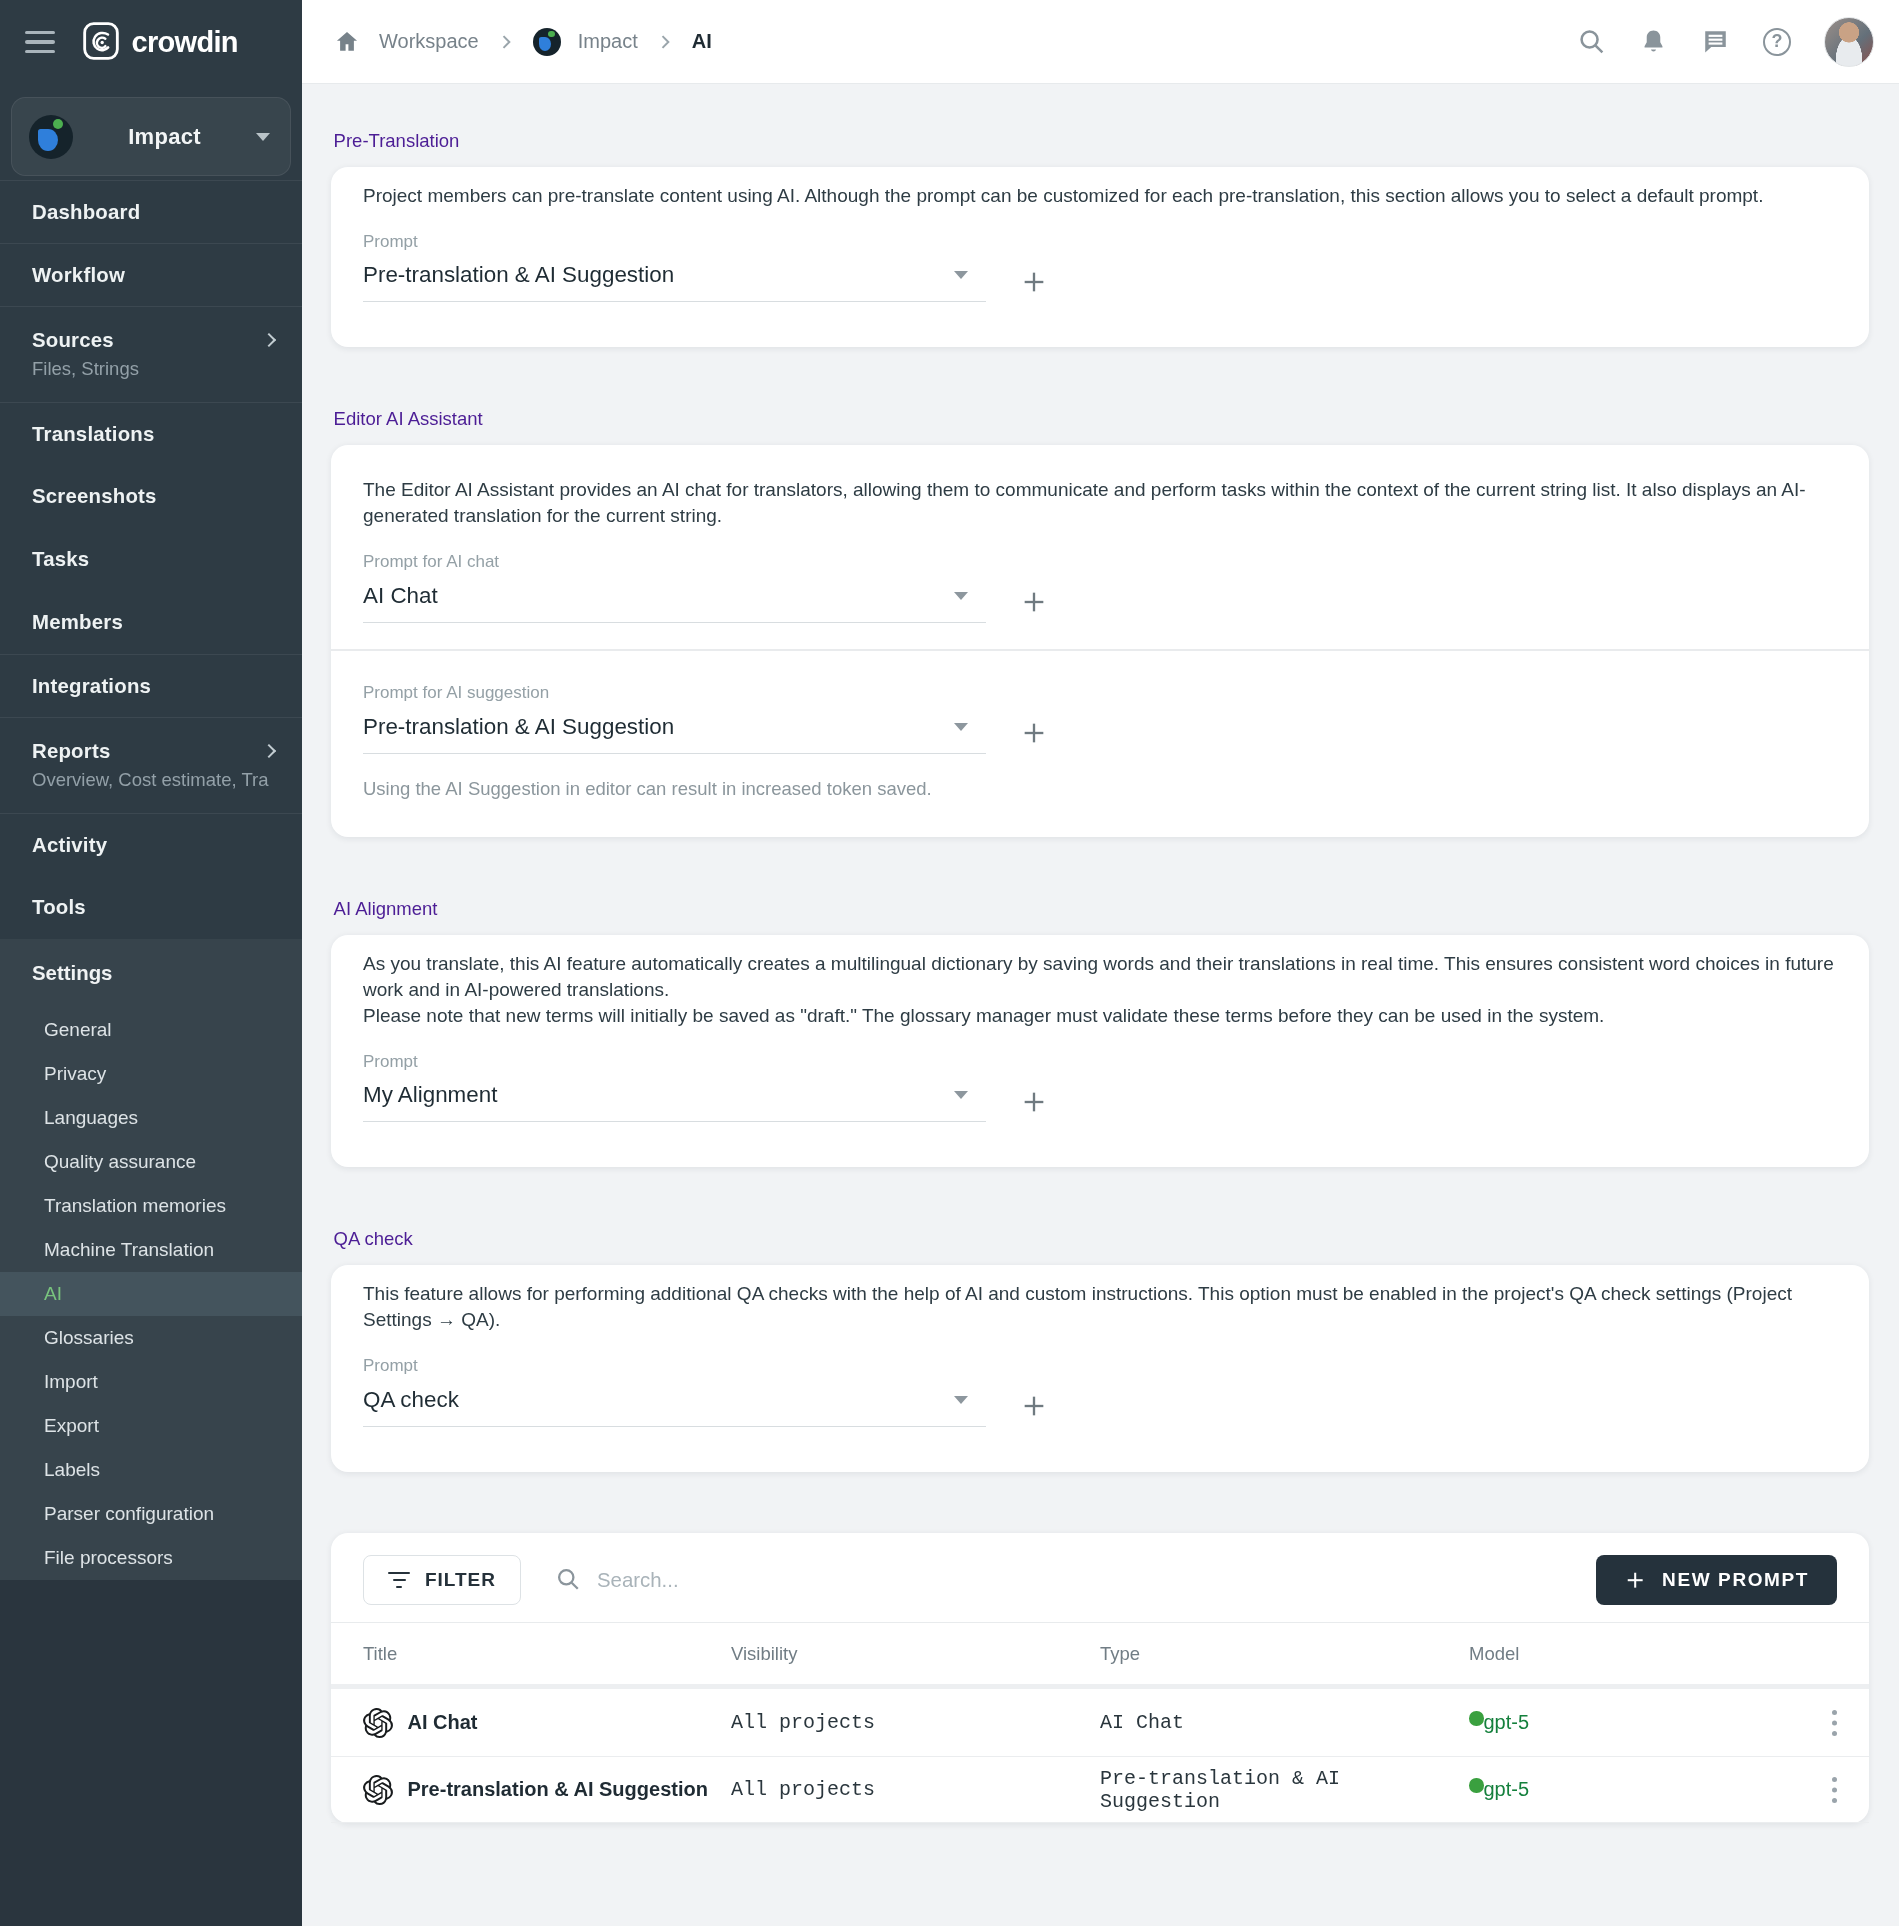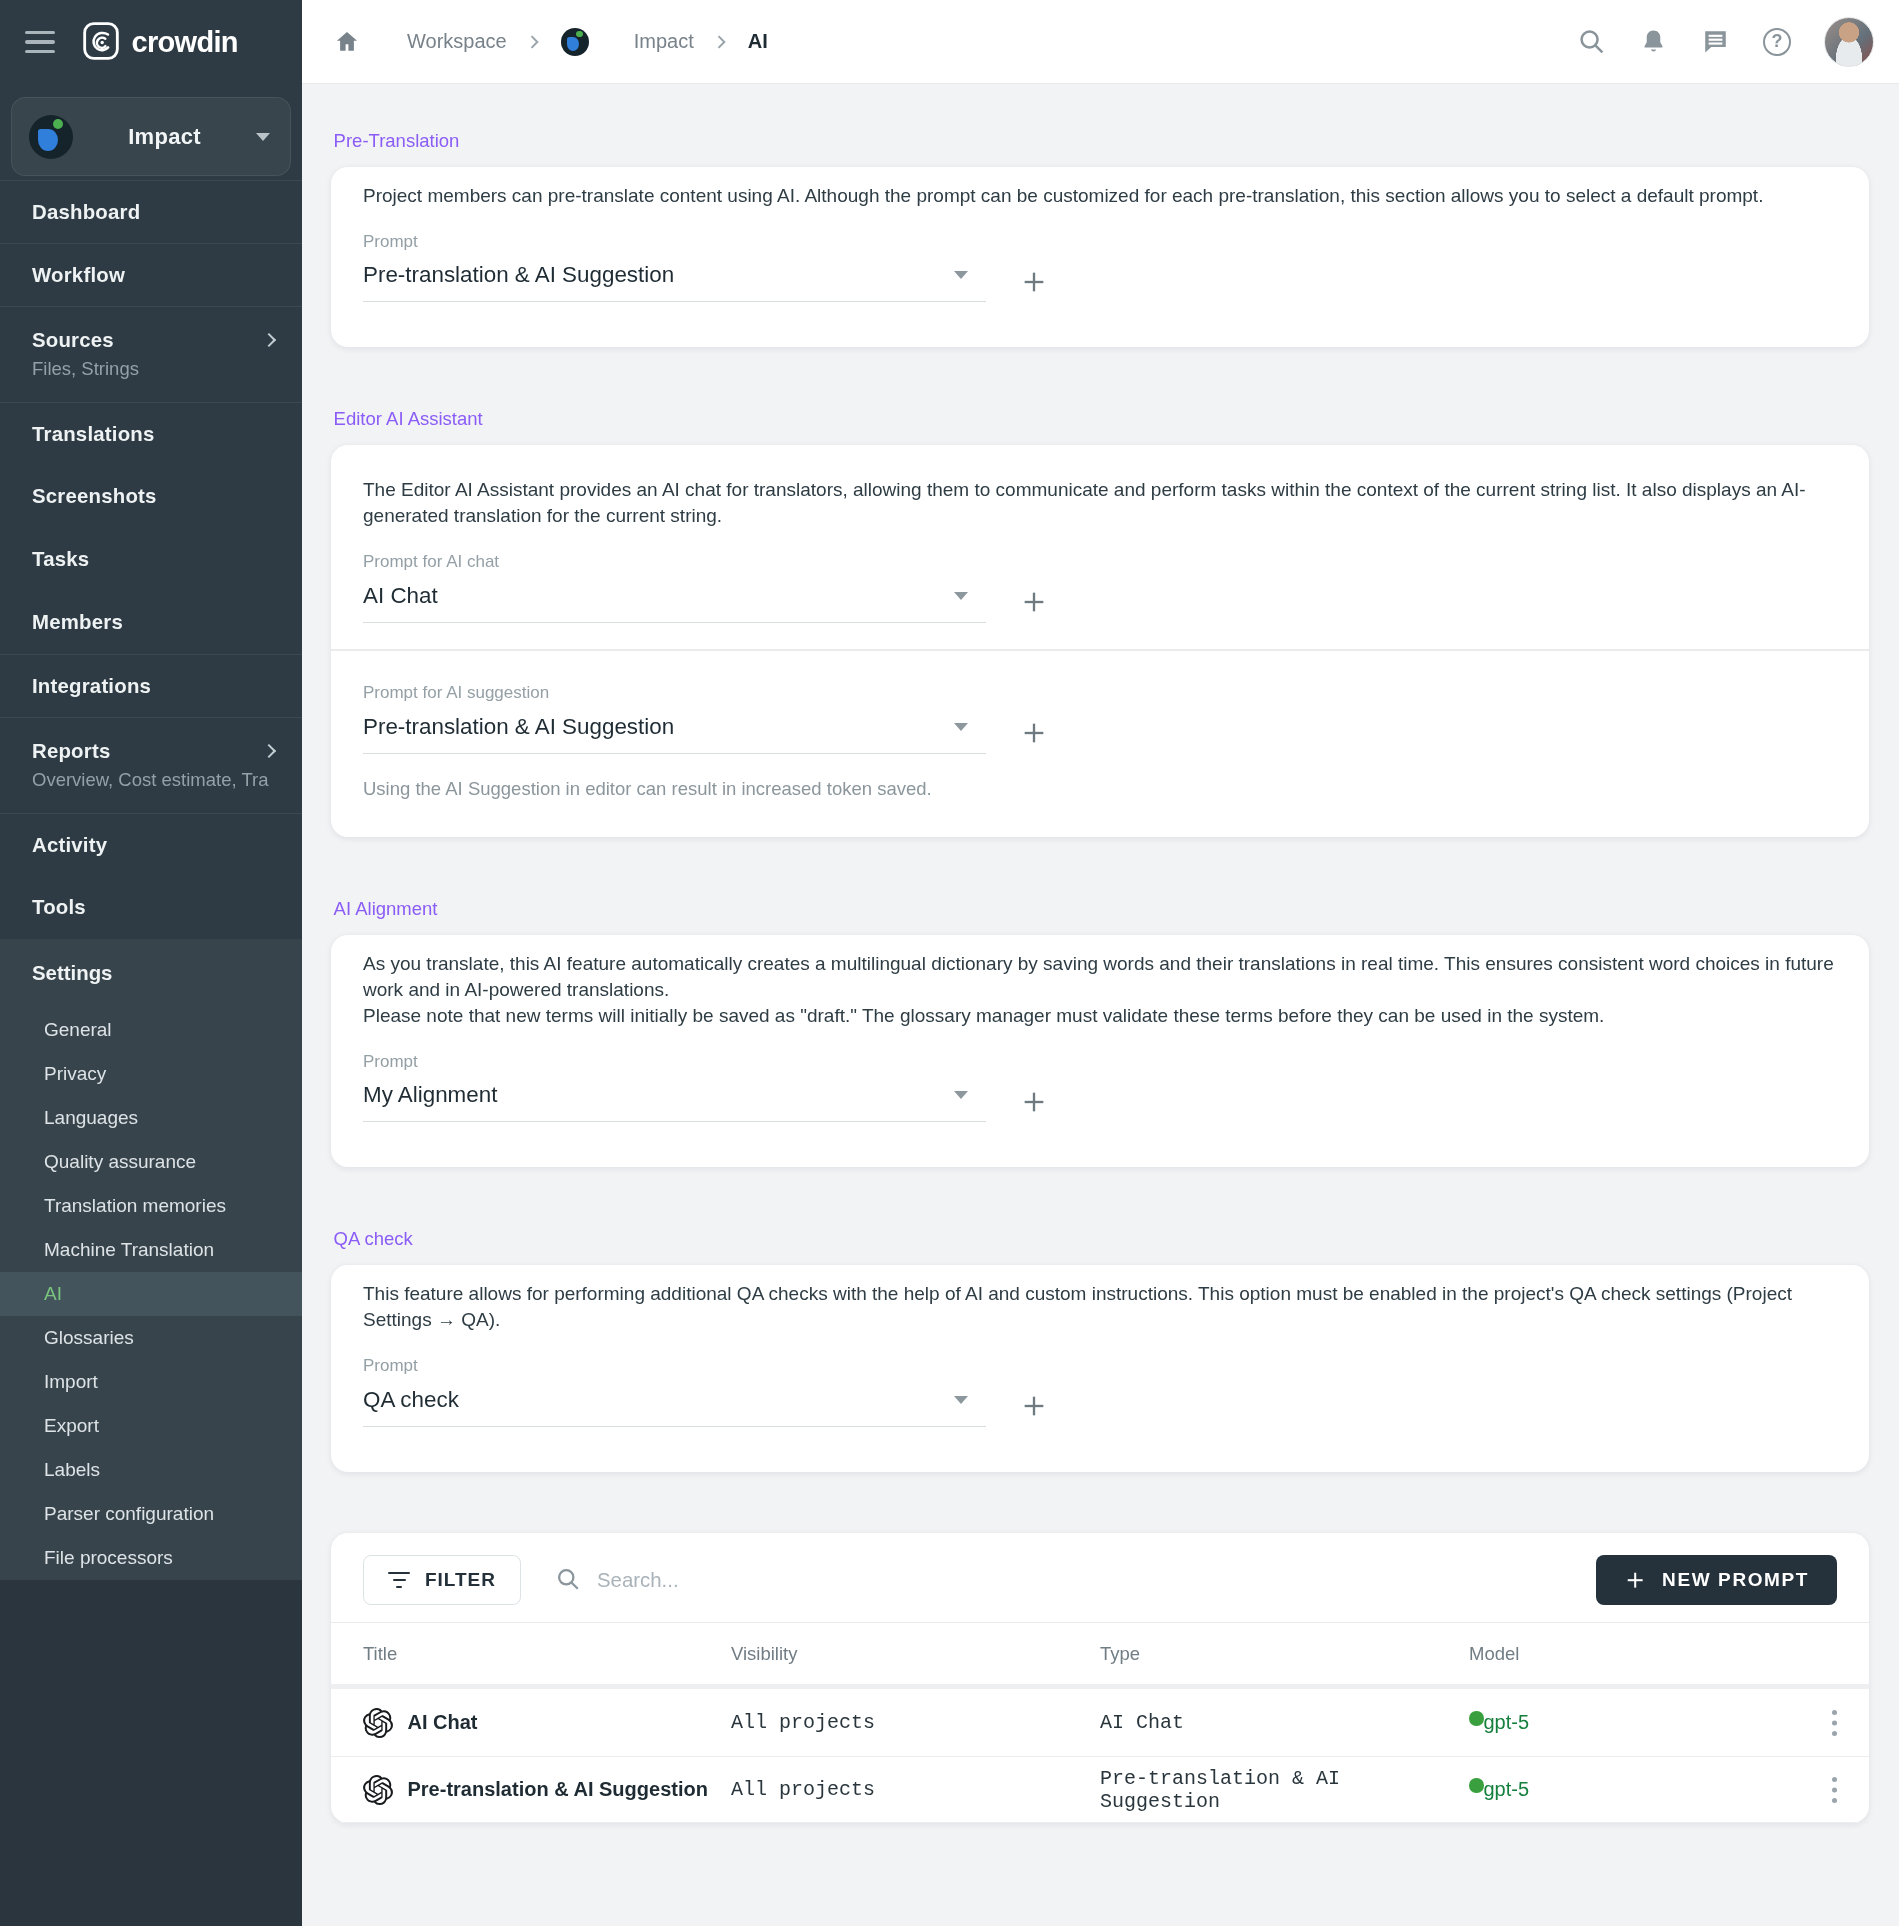--- a/index.html
+++ b/index.html
@@ -38,35 +38,35 @@
   .settings-block { background:#37444c; }
   .settings-head { height:69px; display:flex; align-items:center; padding-left:32px; font-size:20.4px; font-weight:600; color:#f0f3f4; cursor:pointer; }
   .settings-item { height:44px; display:flex; align-items:center; padding-left:44px; font-size:19px; color:#dde3e6; cursor:pointer; }
   .settings-item.active { background:#44545d; color:#79c47e; }
   .sb-filler { flex:1; background:#2a353e; }
 
   
   .content { flex:1; display:flex; flex-direction:column; background:#f1f3f5; min-width:0; }
   .topbar { height:84px; flex-shrink:0; background:#fff; border-bottom:1.3px solid #e7eaec; display:flex; align-items:center; padding:0 26px 0 30px; }
   .breadcrumb { display:flex; align-items:center; gap:17px; font-size:20px; color:#77828a; }
-  .bc-link { cursor:pointer;margin-left:28px; }
+  .bc-link { cursor:pointer; }
   .bc-page { color:#1f2b33; font-weight:700; }
   .bc-sep svg { display:block; }
   .topbar-icons { margin-left:auto; display:flex; align-items:center; gap:32px; color:#8a949b; }
   .tb-icon { width:30px; height:30px; display:flex; align-items:center; justify-content:center; cursor:pointer; }
   .help-circle { width:28px; height:28px; border:2px solid #8a949b; border-radius:50%; display:flex; align-items:center; justify-content:center; }
   .help-circle::after { content:"?"; font-size:18px; font-weight:700; color:#8a949b; }
   .user-avatar { width:50px; height:50px; border-radius:50%; cursor:pointer; border:1.3px solid #e3e6e8;
       background:
         radial-gradient(circle at 50% 30%, #c9a285 0 24%, rgba(0,0,0,0) 25%),
         radial-gradient(ellipse at 50% 85%, #e8ebee 0 38%, rgba(0,0,0,0) 39%),
         linear-gradient(135deg, #9b8f89, #64707a 60%, #8b4f4a); }
 
   .main { flex:1; padding:46px 31px 0 29px; overflow:hidden; }
-  .section-label { font-size:18.5px; line-height:21px; color:#8b5cf6; margin:0 0 16px 2.6px; }
+  .section-label { font-size:18.5px; line-height:21px; color:#4c1d95; margin:0 0 16px 2.6px; }
   .card { background:#fff; border-radius:17px; box-shadow:0 1.3px 6.6px rgba(31,43,51,.08); margin-bottom:61px; }
   .card-pad { padding:16px 32px 45px; }
   .desc { font-size:19px; line-height:26px; color:#2e3c44; max-width:1478px; }
   .prompt-label { margin-top:22px; font-size:17px; line-height:21px; color:#94a0a6; }
   .select-row { margin-top:1.3px; display:flex; align-items:flex-end; }
   .select { width:623px; display:flex; align-items:center; justify-content:space-between; padding:9.2px 18.5px 13px 0;
             border-bottom:1.3px solid #d8dde0; font-size:22.4px; line-height:26px; color:#1f2c34; cursor:pointer; }
   .sel-caret { width:0; height:0; border-left:7.3px solid transparent; border-right:7.3px solid transparent; border-top:8px solid #8d979e; }
   .plus-btn { margin-left:34px; margin-bottom:6.6px; cursor:pointer; display:flex; }
   .split-top { border-top:2px solid #e9ebed; }

